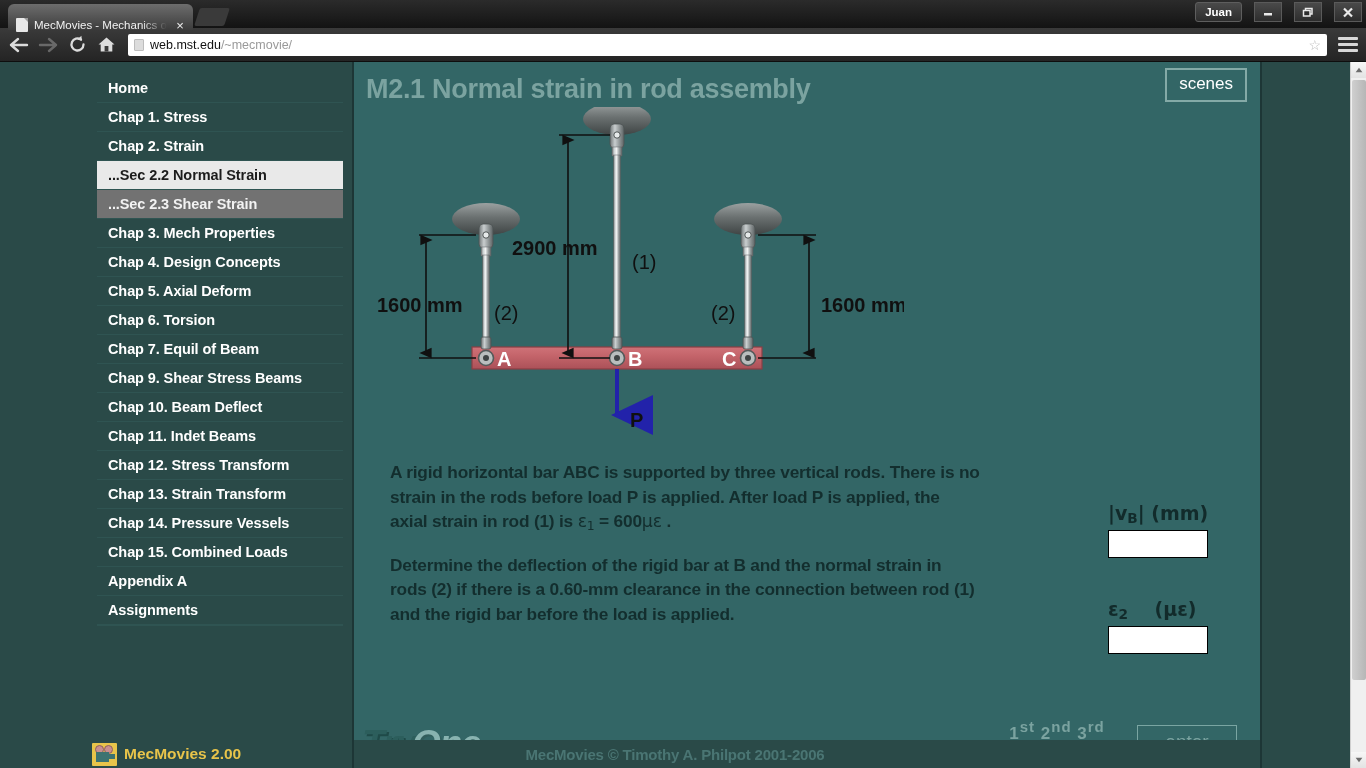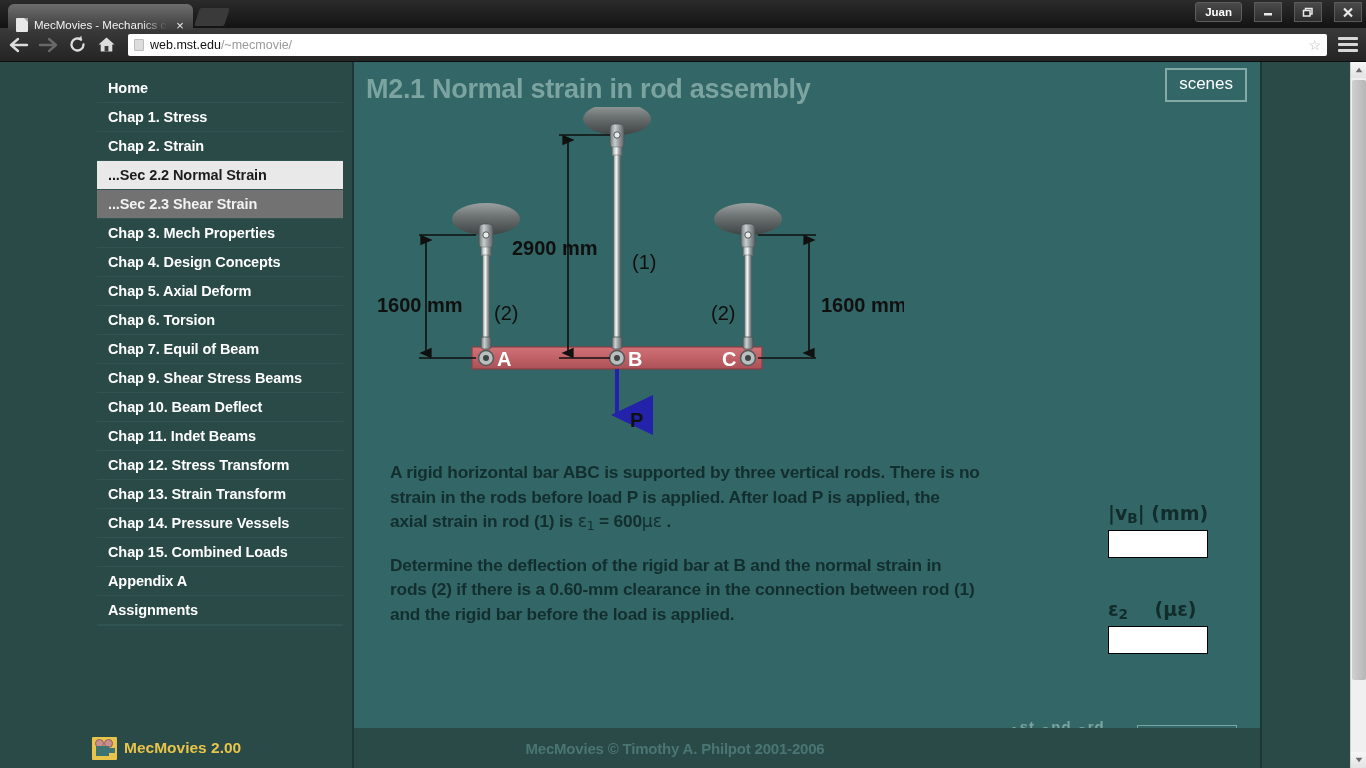--- a/index.html
+++ b/index.html
@@ -290,21 +290,21 @@
     color: #7ba3a0;
     font-size: 19px;
     cursor: pointer;
     font-family: "Liberation Sans", sans-serif;
   }
 
   
   .footer {
     position: absolute;
     left: 0; bottom: 0;
-    width: 1350px; height: 40px;
+    width: 1350px; height: 28px;
     background: #2a4a48;
     display: flex; align-items: center;
   }
   .footer-brand {
     display: flex; align-items: center; gap: 7px;
     margin-left: 92px;
     width: 260px;
   }
   .cam-icon {
     width: 25px; height: 23px;

